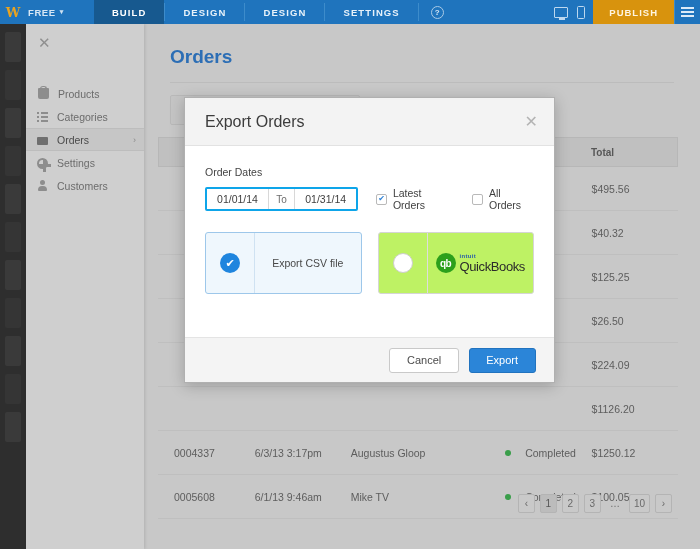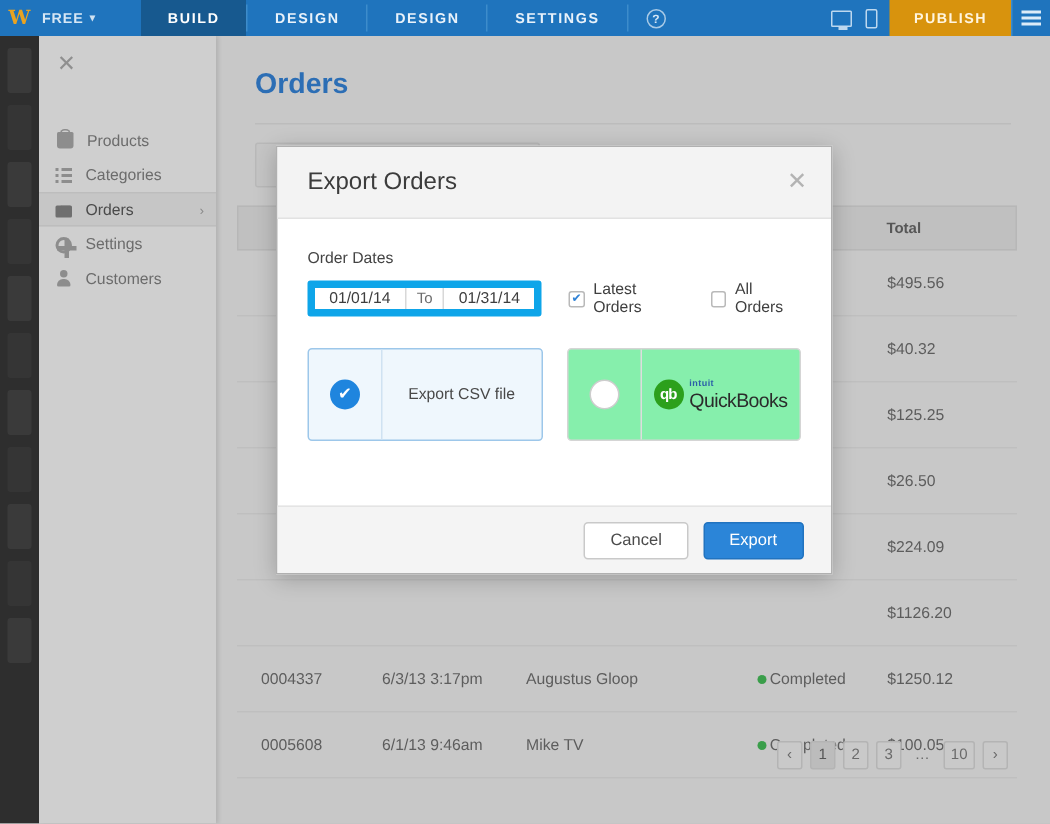--- a/index.html
+++ b/index.html
@@ -129,21 +129,21 @@
     display: flex; height: 30px; align-items: center; background: #c0c0c0;
     border: 1px solid #b7b7b7; color: #575757; font-size: 10px; font-weight: bold;
   }
   .tbl-row {
     display: flex; height: 44px; align-items: center;
     border-bottom: 1px solid #bfbfbf; color: #5d5d5d; font-size: 10.5px;
   }
   .c-id { width: 100px; padding-left: 16px; }
   .c-date { width: 100px; }
   .c-cust { width: 140px; }
-  .c-status { width: 110px; display: flex; align-items: center; gap: 2px; padding-left: 20px; }
+  .c-status { width: 110px; display: flex; align-items: center; gap: 14px; padding-left: 20px; }
   .c-total { width: 90px; }
   .dot-green { width: 6px; height: 6px; border-radius: 50%; background: #3a9e4a; display: inline-block; }
 
   .pager {
     position: absolute; right: 28px; bottom: 36px; display: flex; gap: 5px; align-items: center;
   }
   .pg {
     min-width: 17px; height: 19px; padding: 0 4px; border: 1px solid #b4b4b4; border-radius: 2px;
     background: #c9c9c9; color: #6a6a6a; font-size: 10px;
     display: flex; align-items: center; justify-content: center;
@@ -160,42 +160,42 @@
   .modal-head {
     height: 48px; background: #f3f3f3; border-bottom: 1px solid #e2e2e2;
     display: flex; align-items: center; padding: 0 16px 0 20px;
   }
   .modal-title { font-size: 16px; color: #3c3c3c; }
   .modal-x { margin-left: auto; color: #b3b3b3; font-size: 16px; line-height: 1; }
   .modal-body { padding: 20px 20px 16px 20px; }
   .field-label { font-size: 10.5px; color: #444; margin-bottom: 9px; }
   .row-dates { display: flex; align-items: center; gap: 18px; }
   .date-group {
-    display: flex; align-items: stretch; border: 5px solid #0ea5e9; border-radius: 2px;
+    display: flex; align-items: stretch; border: 2px solid #0ea5e9; border-radius: 2px;
     height: 24px; overflow: hidden;
   }
   .date-in {
     width: 63px; display: flex; align-items: center; justify-content: center;
     font-size: 10.5px; color: #3e3e3e; background: #fff;
   }
   .date-to {
     width: 28px; display: flex; align-items: center; justify-content: center;
     font-size: 10px; color: #6d6d6d; border-left: 1px solid #d8d8d8; border-right: 1px solid #d8d8d8;
   }
   .chk-wrap { display: flex; align-items: center; gap: 6px; font-size: 10.5px; color: #3f3f3f; }
   .chk {
     width: 11px; height: 11px; border: 1px solid #b9b9b9; border-radius: 2px;
     background: #fff; display: flex; align-items: center; justify-content: center;
     color: #2f82d6; font-size: 8px; line-height: 1;
   }
   .chk.off { color: transparent; }
   .opt-row { display: flex; gap: 16px; margin-top: 21px; }
   .opt-card {
     width: 157px; height: 62px; border: 1px solid #d5d5d5; border-radius: 3px;
-    background: #86efac; display: flex; align-items: stretch;
+    background: #bef264; display: flex; align-items: stretch;
   }
   .opt-card.sel { border-color: #9dc7ea; background: #eff7fd; }
   .opt-radio-cell {
     width: 49px; display: flex; align-items: center; justify-content: center;
     border-right: 1px solid #ddd;
   }
   .opt-card.sel .opt-radio-cell { border-right-color: #cfe2f2; }
   .radio-on {
     width: 20px; height: 20px; border-radius: 50%; background: #1f85de;
     display: flex; align-items: center; justify-content: center;

